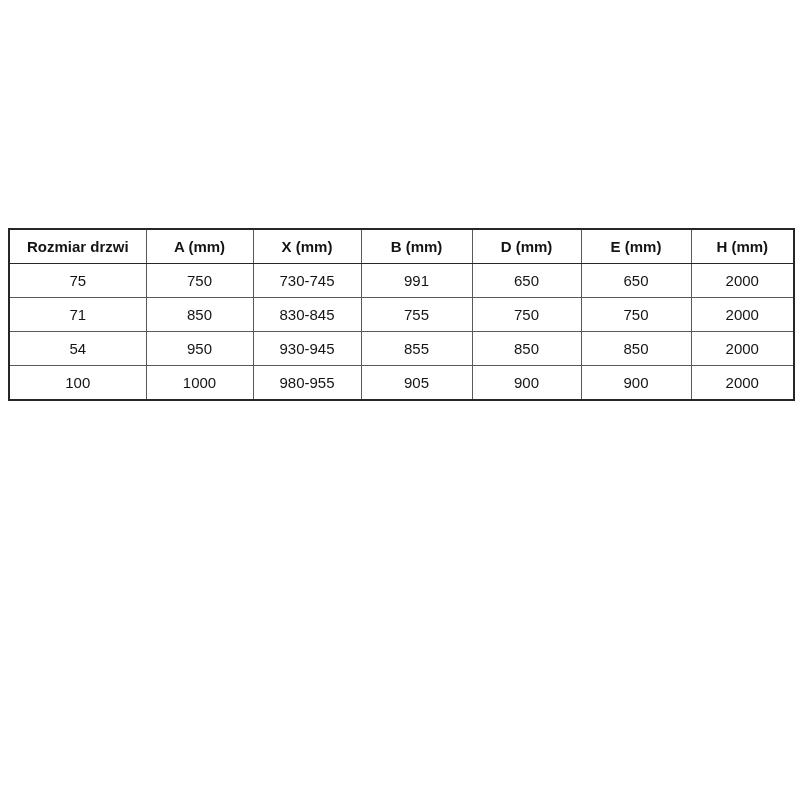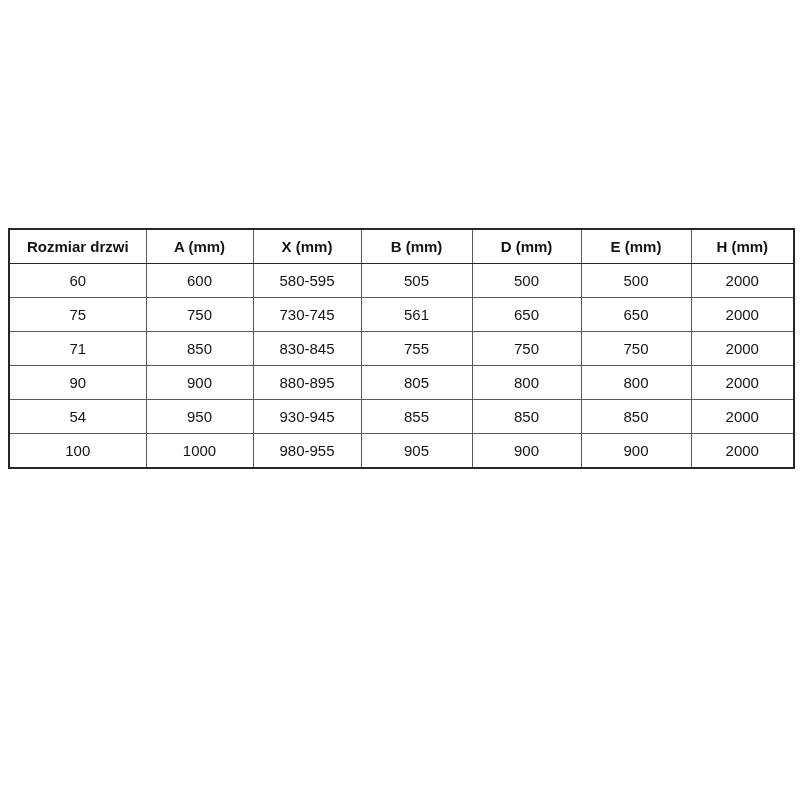--- a/index.html
+++ b/index.html
@@ -65,53 +65,35 @@
             <th>A (mm)</th>
             <th>X (mm)</th>
             <th>B (mm)</th>
             <th>D (mm)</th>
             <th>E (mm)</th>
             <th>H (mm)</th>
           </tr>
       </thead>
       <tbody>
           <tr>
-            <td>60</td>
-            <td>600</td>
-            <td>580-595</td>
-            <td>505</td>
-            <td>500</td>
-            <td>500</td>
-            <td>2000</td>
-          </tr>
-          <tr>
             <td>75</td>
             <td>750</td>
             <td>730-745</td>
-            <td>561</td>
+            <td>991</td>
             <td>650</td>
             <td>650</td>
             <td>2000</td>
           </tr>
           <tr>
             <td>71</td>
             <td>850</td>
             <td>830-845</td>
             <td>755</td>
             <td>750</td>
             <td>750</td>
-            <td>2000</td>
-          </tr>
-          <tr>
-            <td>90</td>
-            <td>900</td>
-            <td>880-895</td>
-            <td>805</td>
-            <td>800</td>
-            <td>800</td>
             <td>2000</td>
           </tr>
           <tr>
             <td>54</td>
             <td>950</td>
             <td>930-945</td>
             <td>855</td>
             <td>850</td>
             <td>850</td>
             <td>2000</td>

